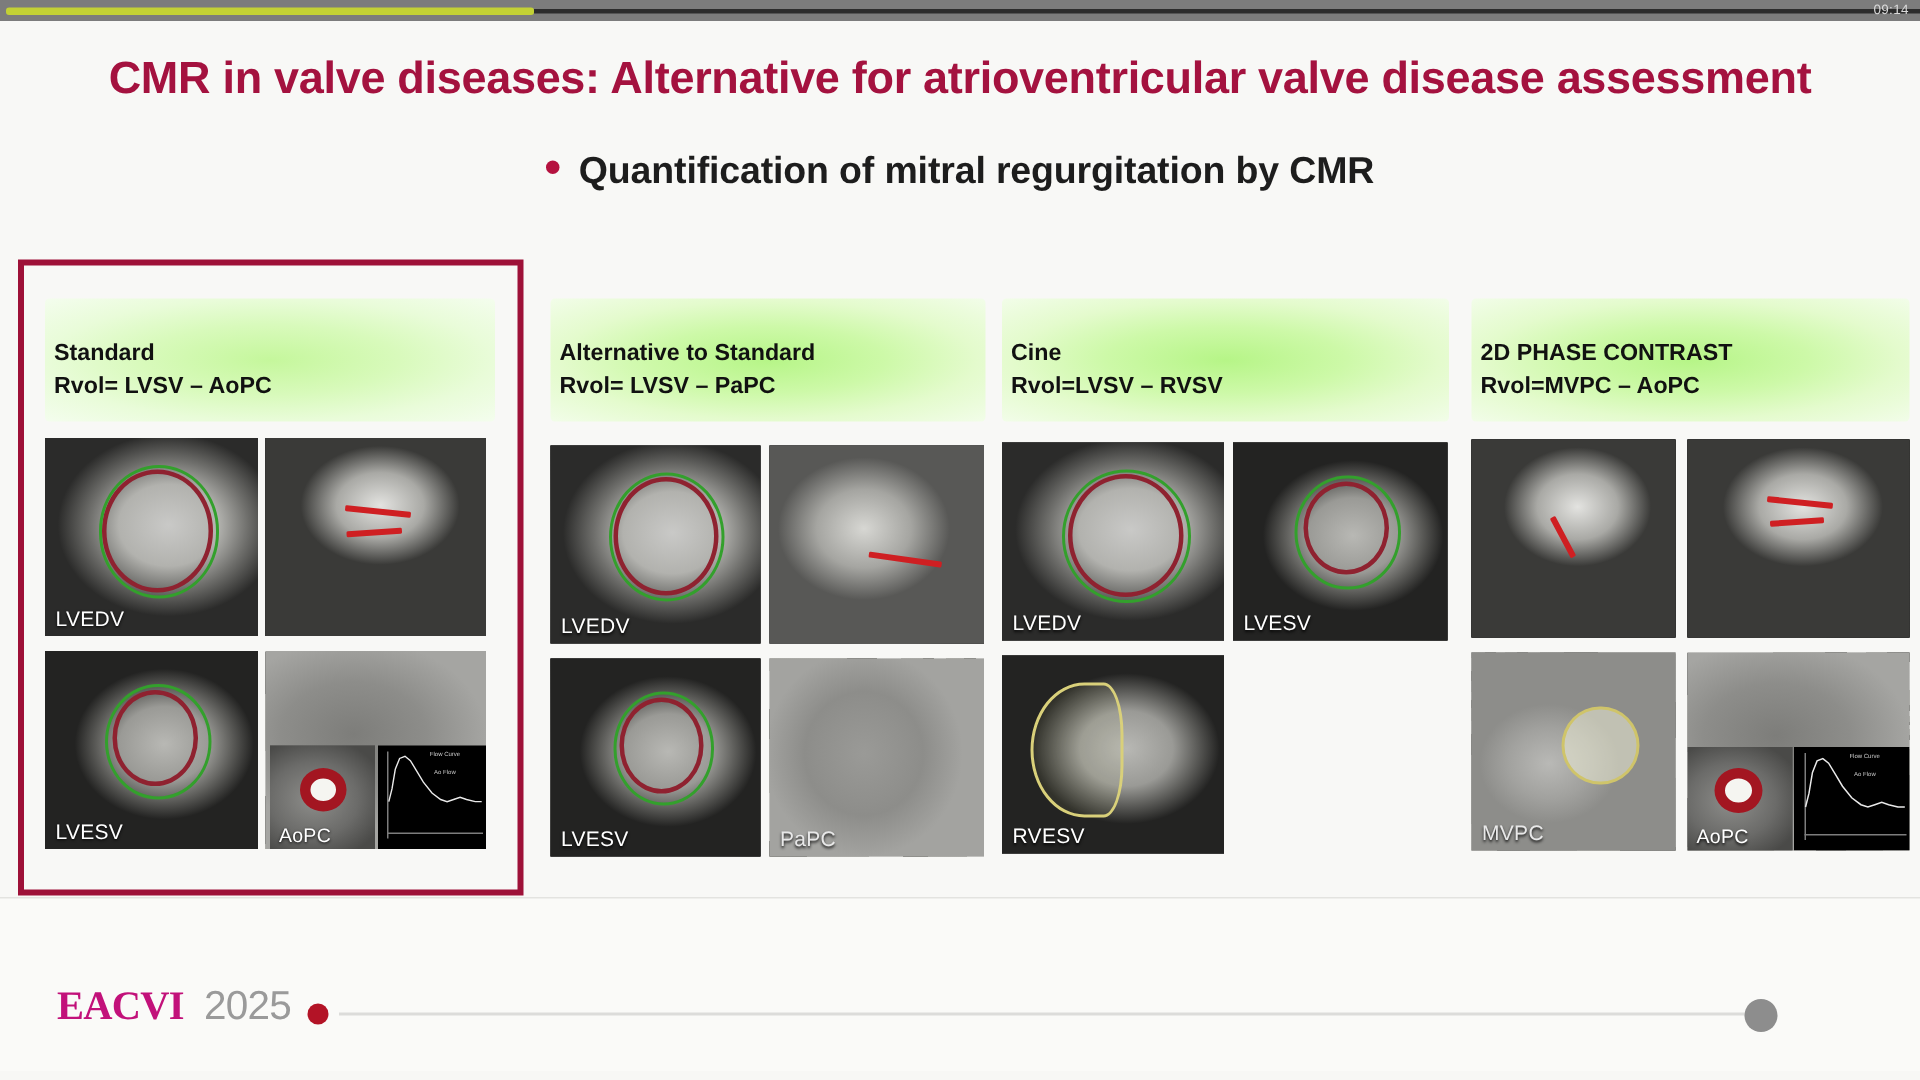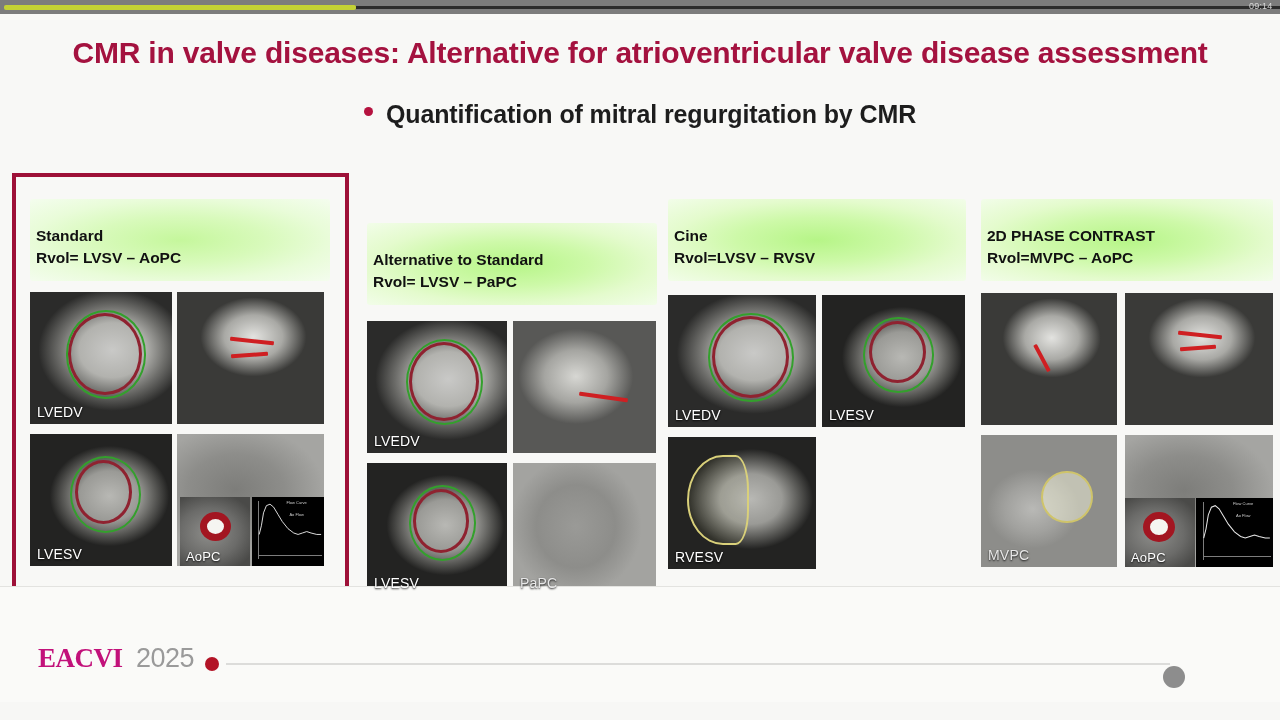--- a/index.html
+++ b/index.html
@@ -85,21 +85,21 @@
     position: absolute;
     left: 12px; top: 159px;
     width: 337px; height: 424px;
     border: 4px solid #9e1138;
     background: transparent;
   }
 
   
   .column { position: absolute; top: 185px; }
   #col-0 { left: 30px;  width: 300px; }
-  #col-1 { left: 367px; width: 290px; margin-top: 24px; }
+  #col-1 { left: 367px; width: 290px; }
   #col-2 { left: 668px; width: 298px; }
   #col-3 { left: 981px; width: 292px; }
 
   .col-header {
     border-radius: 3px;
     text-align: left;
     padding: 26px 6px 11px;
     background: radial-gradient(ellipse at 50% 50%, #b6f587 0%, #cdf9a8 38%, #e4fbcd 68%, #f2fde9 100%);
     color: #111;
     font-size: 15.5px;
@@ -257,21 +257,21 @@
   }
   .curve-ttl2 {
     position: absolute; top: 22%; left: 52%;
     color: #c8c8c8; font-size: 4px;
     font-family: "Liberation Sans", sans-serif;
   }
   .curve-svg { position: absolute; inset: 0; }
 
   
   #footer {
-    position: absolute; top: 586px; left: 0;
+    position: absolute; top: 598px; left: 0;
     width: 1280px; height: 116px;
     background: #fafaf8;
     border-top: 1px solid #e3e3e0;
     text-decoration: underline;
   }
   #logo-eacvi {
     position: absolute; left: 38px; top: 56px;
     font-size: 27px;
     font-weight: bold;
     letter-spacing: -.5px;

